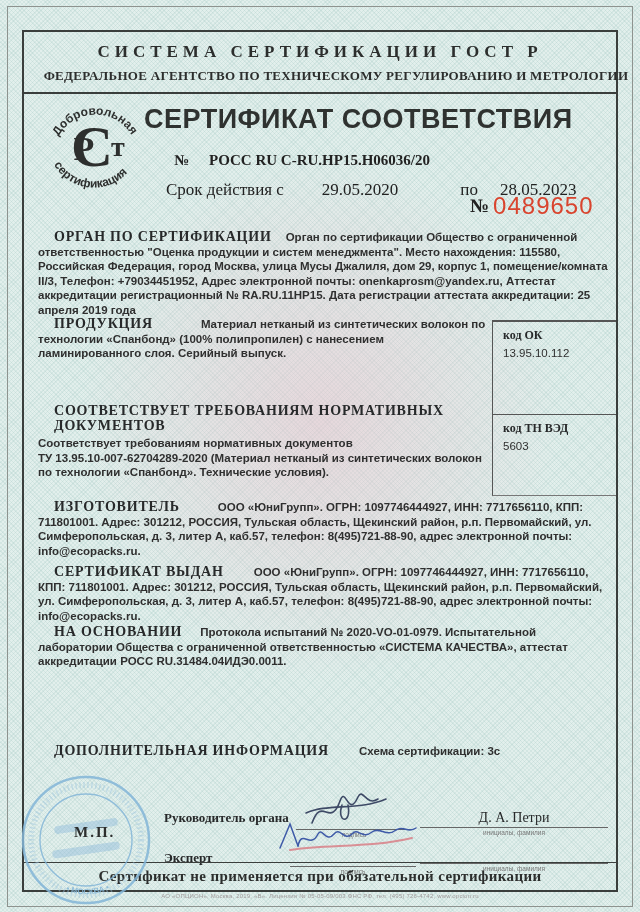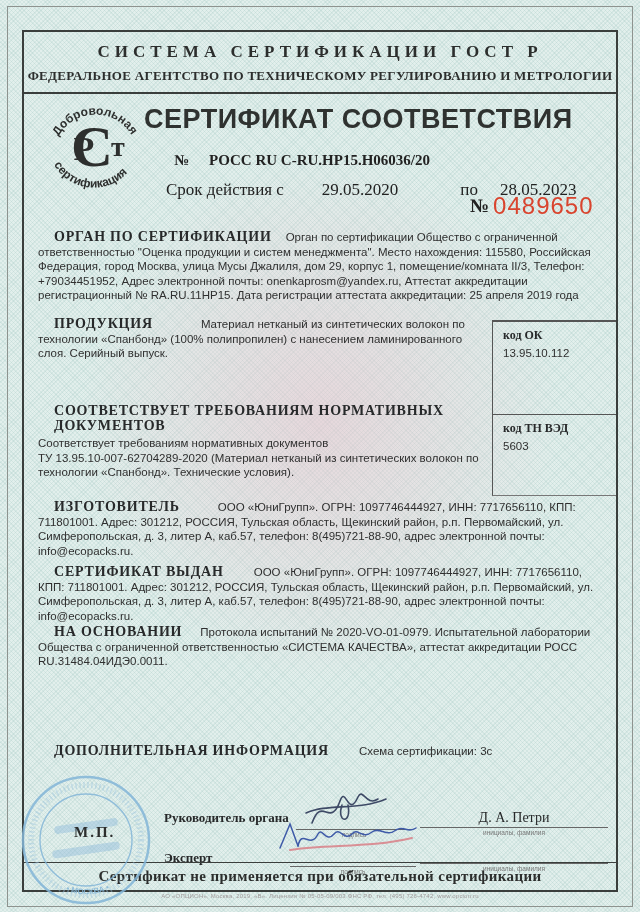--- a/index.html
+++ b/index.html
@@ -9,36 +9,36 @@
     background-color:#e2efec;
     background-image:
       radial-gradient(ellipse 52% 40% at 50% 46%, rgba(233,196,206,0.55), rgba(233,196,206,0) 72%),
       repeating-linear-gradient(45deg, rgba(150,192,186,0.20) 0 1px, rgba(255,255,255,0) 1px 3px),
       repeating-linear-gradient(135deg, rgba(150,192,186,0.20) 0 1px, rgba(255,255,255,0) 1px 3px);
   }
   .outer-border{position:absolute;left:7px;top:6px;right:7px;bottom:5px;border:1px solid #8e938f;}
   .frame{position:absolute;left:22px;top:30px;width:592px;height:858px;border:2px solid #3a3e3c;}
   .hdr1{position:absolute;left:0;top:10px;width:100%;text-align:center;
         font-family:"Liberation Serif",serif;font-weight:bold;font-size:17px;letter-spacing:5px;color:#2c2e2d;}
-  .hdr2{position:absolute;left:0;top:36px;width:100%;text-align:center;
+  .hdr2{position:absolute;left:16px;top:36px;width:100%;text-align:center;
         font-family:"Liberation Serif",serif;font-weight:bold;font-size:13px;letter-spacing:0.3px;color:#2c2e2d;}
   .hdr-rule{position:absolute;left:0;top:60px;width:100%;border-top:2px solid #3a3e3c;}
   .doc-title{position:absolute;left:120px;top:72px;width:460px;
         font-weight:bold;font-size:27px;letter-spacing:0.5px;color:#2f3230;}
   .logo{position:absolute;left:10px;top:62px;}
   .numrow{position:absolute;left:150px;top:120px;font-family:"Liberation Serif",serif;font-weight:bold;font-size:15px;color:#222;}
   .numrow .val{margin-left:20px;}
   .valrow{position:absolute;left:142px;top:148px;font-family:"Liberation Serif",serif;font-weight:normal;font-size:17px;color:#222;text-align:right;}
   .valrow .d1{margin-left:38px;} .valrow .pl{margin-left:62px;} .valrow .d2{margin-left:22px;}
   .formnum{position:absolute;left:446px;top:160px;font-family:"Liberation Serif",serif;}
   .formnum .nsign{font-size:19px;font-weight:bold;color:#222;vertical-align:middle;}
   .formnum .red{font-size:24px;color:#d9442e;letter-spacing:1px;vertical-align:middle;margin-left:4px;font-family:"Liberation Sans",sans-serif;}
   .sec{position:absolute;left:14px;margin:0;font-size:11.5px;line-height:14.5px;color:#2f2f2f;}
   .sec .lbl{font-family:"Liberation Serif",serif;font-weight:bold;font-size:14px;letter-spacing:0.8px;color:#27292a;padding-left:16px;}
-  .sec .txt{white-space:pre-line;}
+  .sec .txt{white-space:pre-line;font-weight:bold;}
   .sec-org{top:198px;width:572px;} .sec-org .lbl{margin-right:14px;}
   .sec-prod{top:285px;width:452px;} .sec-prod .lbl{margin-right:48px;}
   .sec-conf{top:372px;width:452px;}
   .sec-conf .lbl{display:block;margin-bottom:3px;}
   .sec-man{top:468px;width:572px;} .sec-man .lbl{margin-right:38px;}
   .sec-iss{top:533px;width:572px;} .sec-iss .lbl{margin-right:30px;}
   .sec-bas{top:593px;width:572px;} .sec-bas .lbl{margin-right:18px;}
   .sec-add{top:712px;width:572px;} .sec-add .lbl{margin-right:30px;}
   .codebox{position:absolute;left:468px;width:124px;font-size:11.5px;color:#2f2f2f;padding:6px 0 0 10px;box-sizing:border-box;}
   .codebox .clbl{font-family:"Liberation Serif",serif;font-weight:bold;font-size:12px;color:#27292a;display:block;margin-bottom:4px;}

